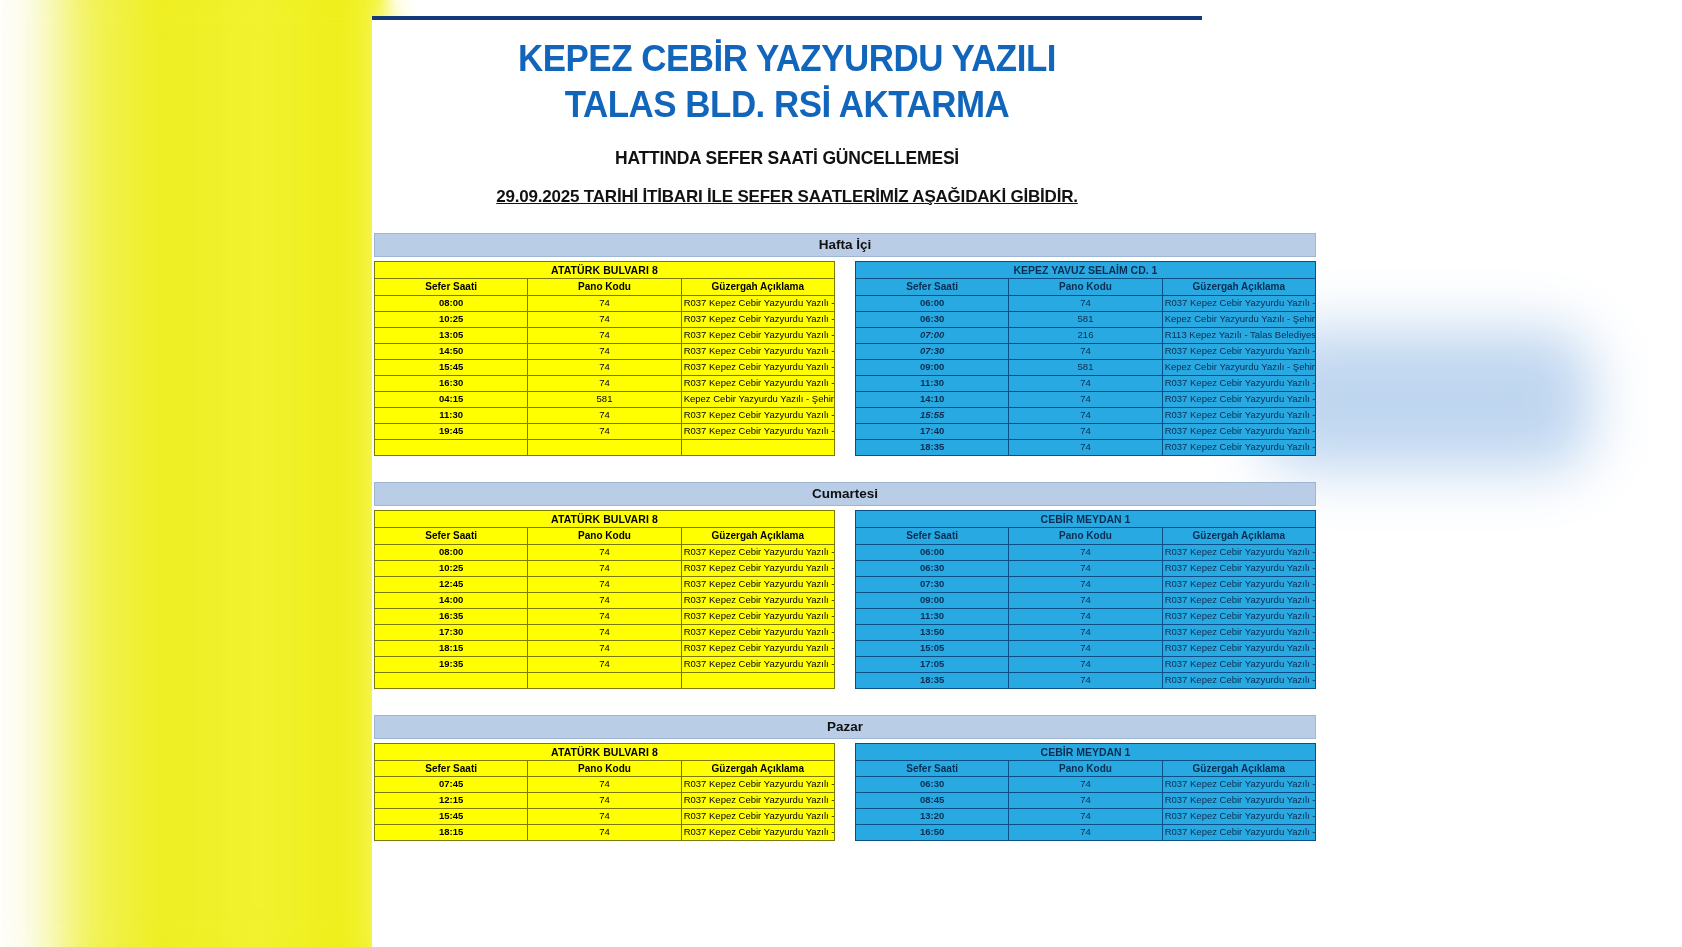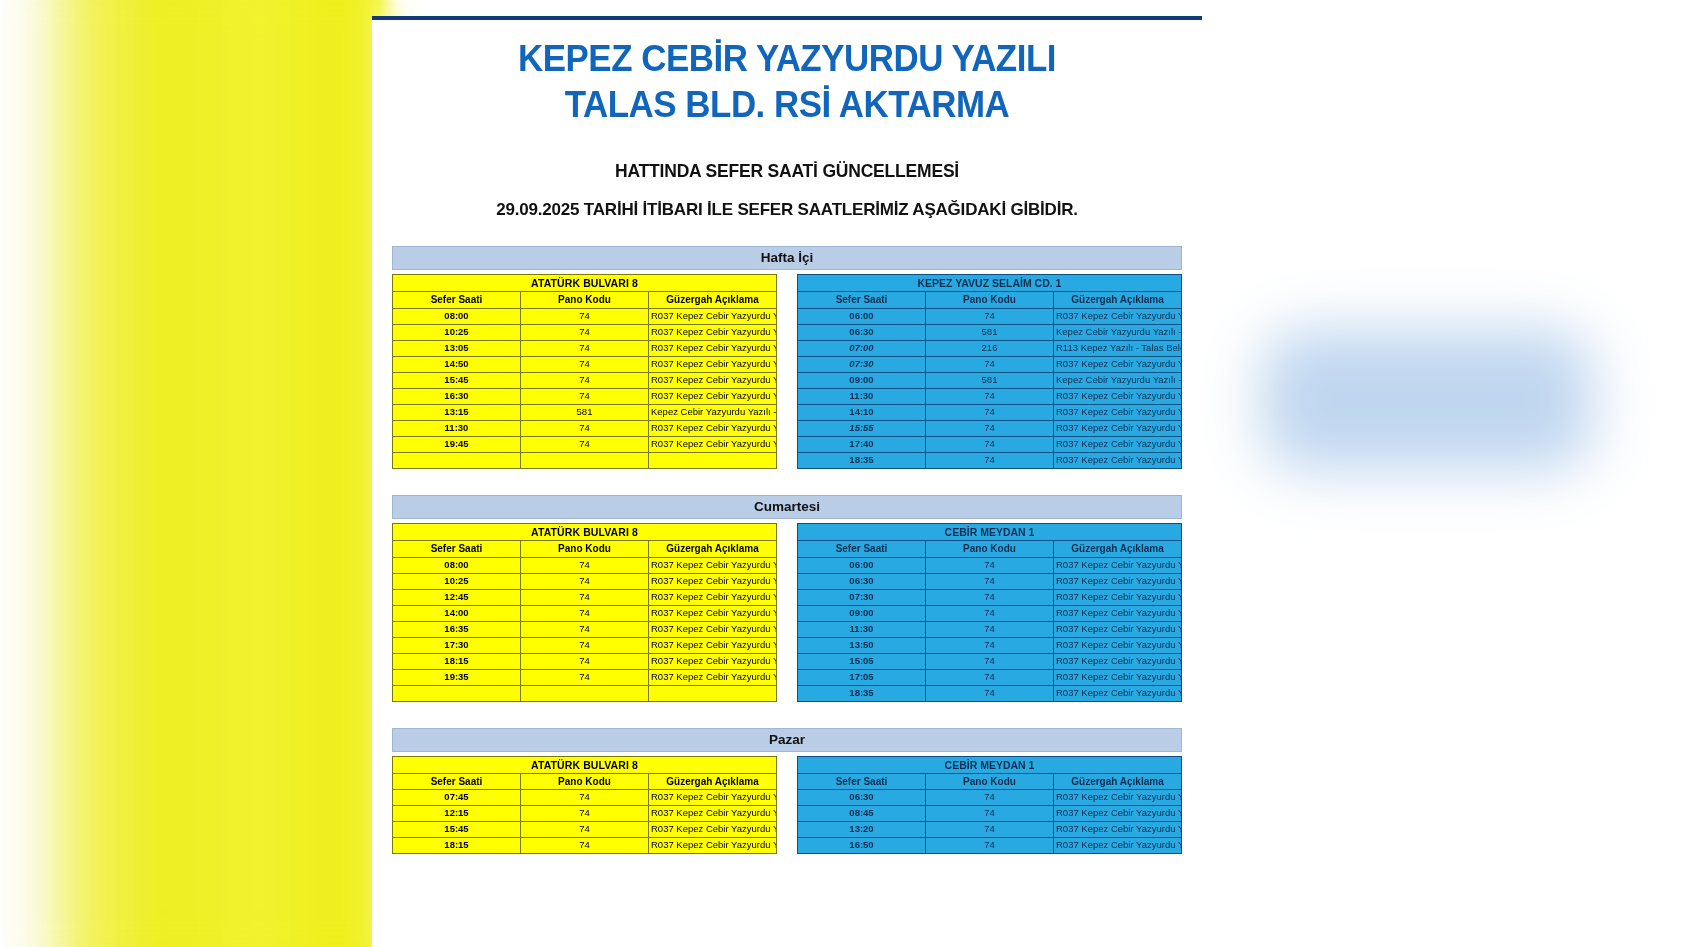--- a/index.html
+++ b/index.html
@@ -57,33 +57,34 @@
     font-size:36px;
     line-height:1.28;
     letter-spacing:-0.5px;
     font-family:"Liberation Sans", sans-serif;
     transform: scaleX(0.97);
   }
   .sub-title {
     color:#111;
     font-weight:bold;
     font-size:17.5px;
-    margin-top:33px;
+    margin-top:20px;
     letter-spacing:-0.2px;
   }
   .sub-title2 {
     color:#111;
     font-weight:bold;
     font-size:17px;
     margin-top:18px;
     letter-spacing:-0.2px;
+    text-decoration:underline;
   }
 
   
-  .block { margin: 0 auto; width:790px; }
+  .block { margin: 0 auto; width:942px; }
   #blk-hafta { margin-top:26px; }
   #blk-cmt   { margin-top:26px; }
   #blk-pazar { margin-top:26px; }
 
   .day-bar {
     background:#b9cde6;
     color:#111;
     font-weight:bold;
     font-size:13.5px;
     text-align:center;
@@ -197,21 +198,21 @@
                   <td class="c-time">15:45</td>
                   <td class="c-code">74</td>
                   <td class="c-desc">R037 Kepez Cebir Yazyurdu Yazılı - Talas Belediyesi Aktarma İstasyonu</td>
                 </tr>
                 <tr class="">
                   <td class="c-time">16:30</td>
                   <td class="c-code">74</td>
                   <td class="c-desc">R037 Kepez Cebir Yazyurdu Yazılı - Talas Belediyesi Aktarma İstasyonu</td>
                 </tr>
                 <tr class="">
-                  <td class="c-time">13:15</td>
+                  <td class="c-time">04:15</td>
                   <td class="c-code">581</td>
                   <td class="c-desc">Kepez Cebir Yazyurdu Yazılı - Şehir Merkezi</td>
                 </tr>
                 <tr class="">
                   <td class="c-time">11:30</td>
                   <td class="c-code">74</td>
                   <td class="c-desc">R037 Kepez Cebir Yazyurdu Yazılı - Talas Belediyesi Aktarma İstasyonu</td>
                 </tr>
                 <tr class="">
                   <td class="c-time">19:45</td>

